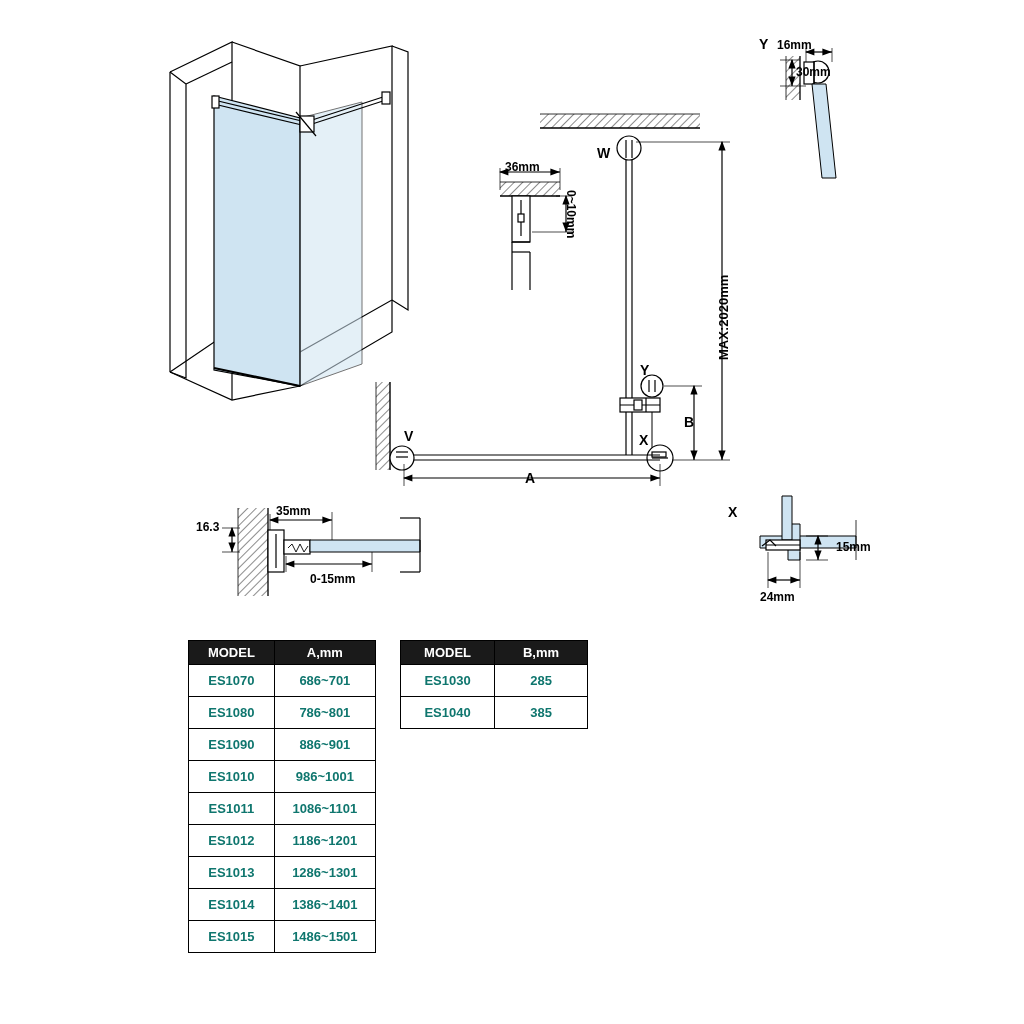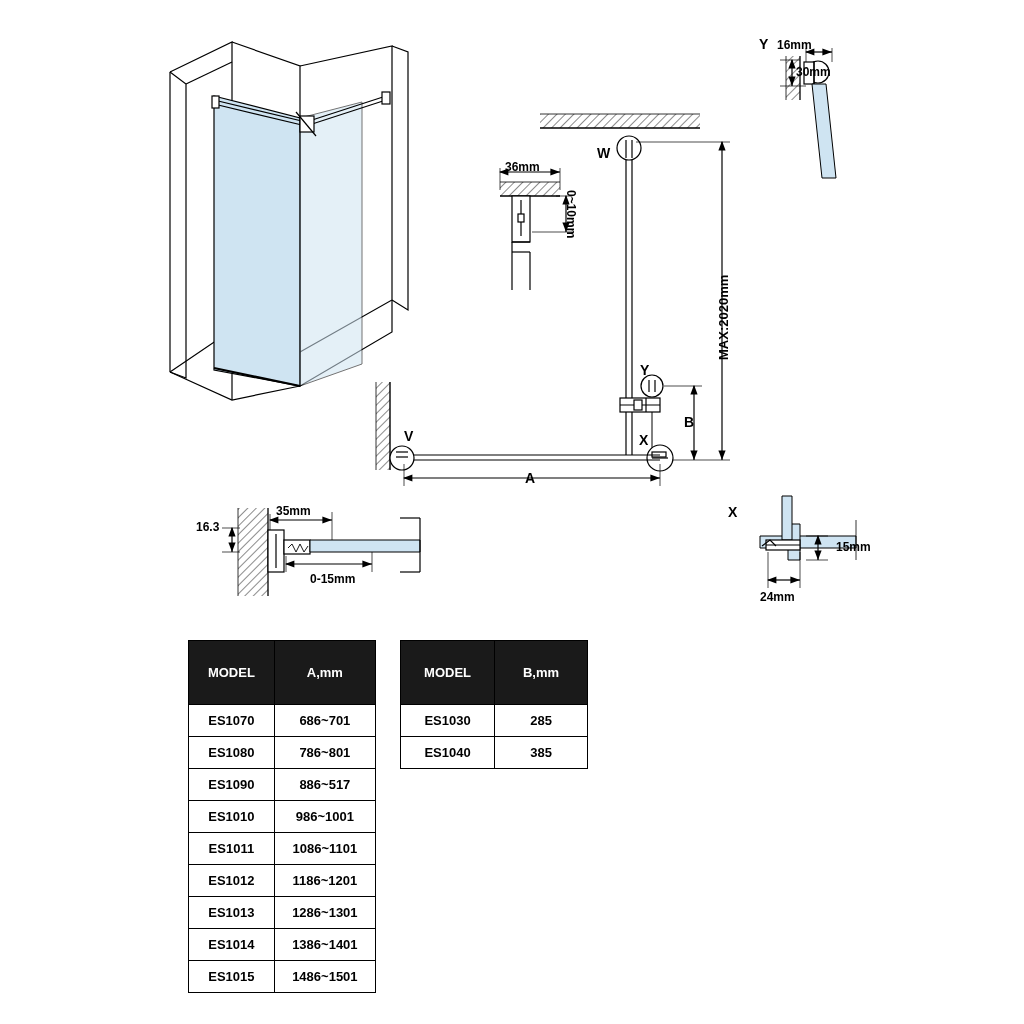--- a/index.html
+++ b/index.html
@@ -6,22 +6,22 @@
   body{width:1024px;height:1024px;position:relative;font-family:"Liberation Sans",sans-serif;color:#000;}
   .stage{position:absolute;left:0;top:0;width:1024px;height:1024px;}
   svg{display:block;}
   .lbl{position:absolute;font-family:"Liberation Sans",sans-serif;font-weight:bold;font-size:12px;color:#000;white-space:nowrap;}
   .lbl.big{font-size:14px;}
   .lbl.rot{transform-origin:left top;}
 
   
   .tbl{position:absolute;border-collapse:collapse;font-family:"Liberation Sans",sans-serif;}
   .tbl th,.tbl td{border:1px solid #000;text-align:center;font-size:13px;font-weight:bold;}
-  .tbl thead th{background:#1a1a1a;color:#ffffff;padding:24px 6px;font-size:13px;}
-  .tbl tbody td{padding:8px 6px;color:#000000;background:#fff;}
+  .tbl thead th{background:#1a1a1a;color:#ffffff;padding:4px 6px;font-size:13px;}
+  .tbl tbody td{padding:8px 6px;color:#0f766e;background:#fff;}
   #tableA{left:188px;top:640px;width:188px;}
   #tableA .c1{width:86px;}
   #tableA .c2{width:100px;}
   #tableB{left:400px;top:640px;width:188px;}
   #tableB .c1{width:92px;}
   #tableB .c2{width:94px;}
 </style>
 </head>
 <body>
 
@@ -269,21 +269,21 @@
     <tr>
           <td>ES1070</td>
           <td>686~701</td>
         </tr>
     <tr>
           <td>ES1080</td>
           <td>786~801</td>
         </tr>
     <tr>
           <td>ES1090</td>
-          <td>886~517</td>
+          <td>886~901</td>
         </tr>
     <tr>
           <td>ES1010</td>
           <td>986~1001</td>
         </tr>
     <tr>
           <td>ES1011</td>
           <td>1086~1101</td>
         </tr>
     <tr>

